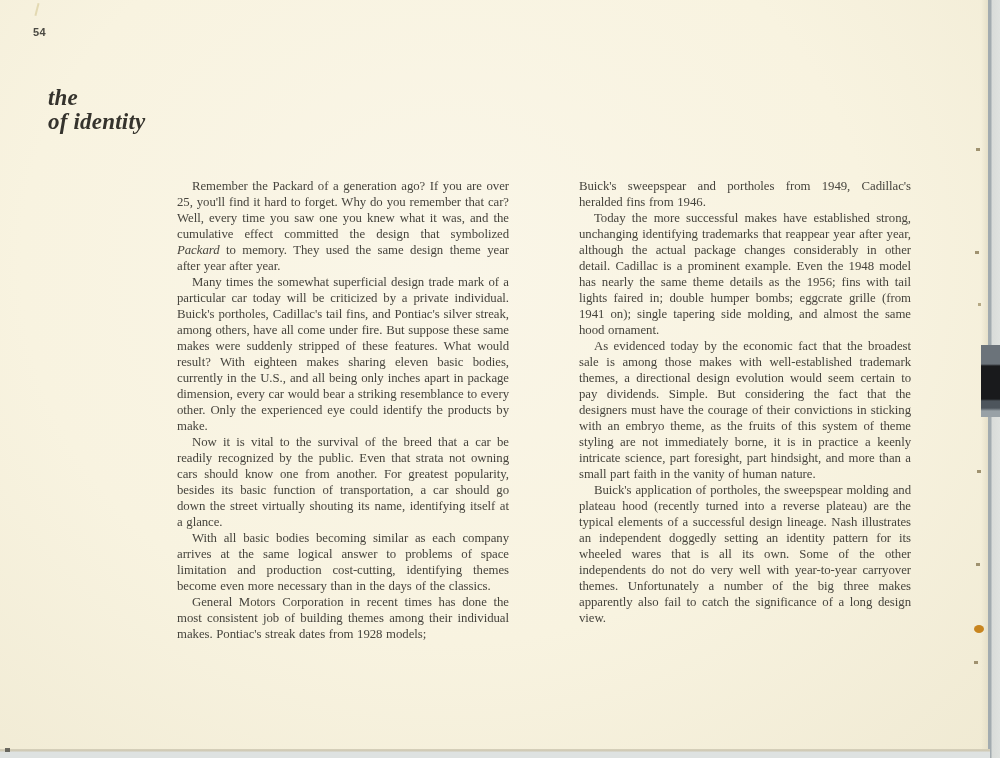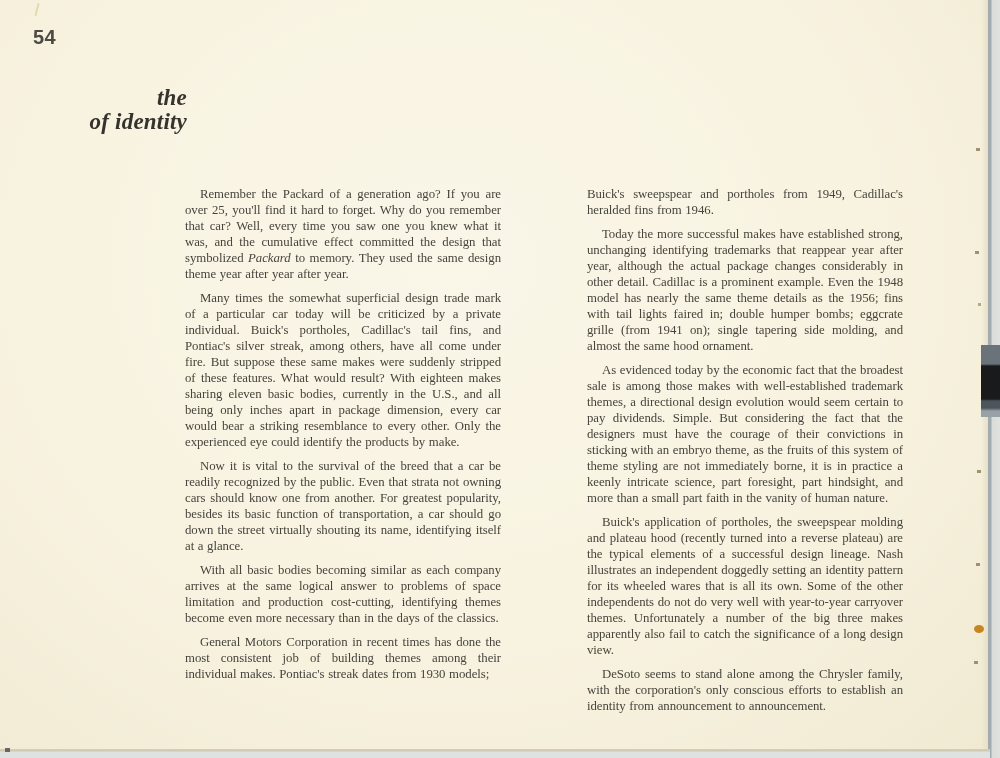--- a/index.html
+++ b/index.html
@@ -41,72 +41,71 @@
   }
   .scratch {
     position: absolute; left: 36px; top: 3px;
     width: 2px; height: 13px;
     background: #e3d9b2;
     transform: rotate(14deg);
   }
   .page-number {
     position: absolute; left: 33px; top: 26px;
     font-family: "Liberation Sans", sans-serif;
-    font-size: 20px; font-weight: 600;
+    font-size: 11px; font-weight: 600;
     color: #4b4a43;
     letter-spacing: 0.5px;
   }
   .article-title {
     position: absolute; left: 48px; top: 86px;
     width: 139px;
-    text-align: right;
+    text-align: left;
     font-family: "Liberation Serif", serif;
     font-style: italic; font-weight: bold;
     font-size: 23px; line-height: 23.5px;
     color: #35332d;
     letter-spacing: 0.2px;
   }
   .col {
     position: absolute; top: 178px;
     width: 332px;
     font-size: 12.8px; line-height: 16px;
     color: #46443d;
     text-align: justify;
     letter-spacing: -0.05px;
     word-spacing: 0.5px;
   }
   .col-left  { left: 177px; }
   .col-right { left: 579px; }
-  .col p { margin: 8px; text-indent: 15px; }
+  .col p { margin: 0; text-indent: 15px; }
   .col p.noindent { text-indent: 0; }
   .spot { position: absolute; }
 </style>
 </head>
 <body>
 
 <div class="page">
   <div class="scratch"></div>
   <div class="page-number">54</div>
   <div class="article-title">
       <div>the</div>
       <div>of identity</div>
     </div>
   <div class="col col-left">
       <p><span>Remember the Packard of a generation ago? If you are over 25, you'll find it hard to forget. Why do you remember that car? Well, every time you saw one you knew what it was, and the cumulative effect committed the design that symbolized </span><i>Packard</i><span> to memory. They used the same design theme year after year after year.</span></p>
       <p><span>Many times the somewhat superficial design trade mark of a particular car today will be criticized by a private individual. Buick's portholes, Cadillac's tail fins, and Pontiac's silver streak, among others, have all come under fire. But suppose these same makes were suddenly stripped of these features. What would result? With eighteen makes sharing eleven basic bodies, currently in the U.S., and all being only inches apart in package dimension, every car would bear a striking resemblance to every other. Only the experienced eye could identify the products by make.</span></p>
       <p><span>Now it is vital to the survival of the breed that a car be readily recognized by the public. Even that strata not owning cars should know one from another. For greatest popularity, besides its basic function of transportation, a car should go down the street virtually shouting its name, identifying itself at a glance.</span></p>
       <p><span>With all basic bodies becoming similar as each company arrives at the same logical answer to problems of space limitation and production cost-cutting, identifying themes become even more necessary than in the days of the classics.</span></p>
-      <p><span>General Motors Corporation in recent times has done the most consistent job of building themes among their individual makes. Pontiac's streak dates from 1930 models;</span></p>
+      <p><span>General Motors Corporation in recent times has done the most consistent job of building themes among their individual makes. Pontiac's streak dates from 1928 models;</span></p>
     </div>
   <div class="col col-right">
       <p class="noindent"><span>Buick's sweepspear and portholes from 1949, Cadillac's heralded fins from 1946.</span></p>
       <p><span>Today the more successful makes have established strong, unchanging identifying trademarks that reappear year after year, although the actual package changes considerably in other detail. Cadillac is a prominent example. Even the 1948 model has nearly the same theme details as the 1956; fins with tail lights faired in; double humper bombs; eggcrate grille (from 1941 on); single tapering side molding, and almost the same hood ornament.</span></p>
       <p><span>As evidenced today by the economic fact that the broadest sale is among those makes with well-established trademark themes, a directional design evolution would seem certain to pay dividends. Simple. But considering the fact that the designers must have the courage of their convictions in sticking with an embryo theme, as the fruits of this system of theme styling are not immediately borne, it is in practice a keenly intricate science, part foresight, part hindsight, and more than a small part faith in the vanity of human nature.</span></p>
       <p><span>Buick's application of portholes, the sweepspear molding and plateau hood (recently turned into a reverse plateau) are the typical elements of a successful design lineage. Nash illustrates an independent doggedly setting an identity pattern for its wheeled wares that is all its own. Some of the other independents do not do very well with year-to-year carryover themes. Unfortunately a number of the big three makes apparently also fail to catch the significance of a long design view.</span></p>
-      <p><span>DeSoto seems to stand alone among the Chrysler family, with the corporation's only conscious efforts to establish an identity from announcement to announcement.</span></p>
     </div>
   <div class="page-edge-shadow"></div>
 </div>
 <div class="scan-right"></div>
 <div class="scan-bottom"></div>
 <div class="edge-tab"></div>
 
 <div class="spot" style="left: 976px; top: 148px; width: 4px; height: 3px; background: rgb(138, 122, 85); opacity: 0.8;"></div>
 <div class="spot" style="left: 975px; top: 251px; width: 4px; height: 3px; background: rgb(138, 122, 85); opacity: 0.8;"></div>
 <div class="spot" style="left: 978px; top: 303px; width: 3px; height: 3px; background: rgb(154, 138, 96); opacity: 0.7;"></div>

